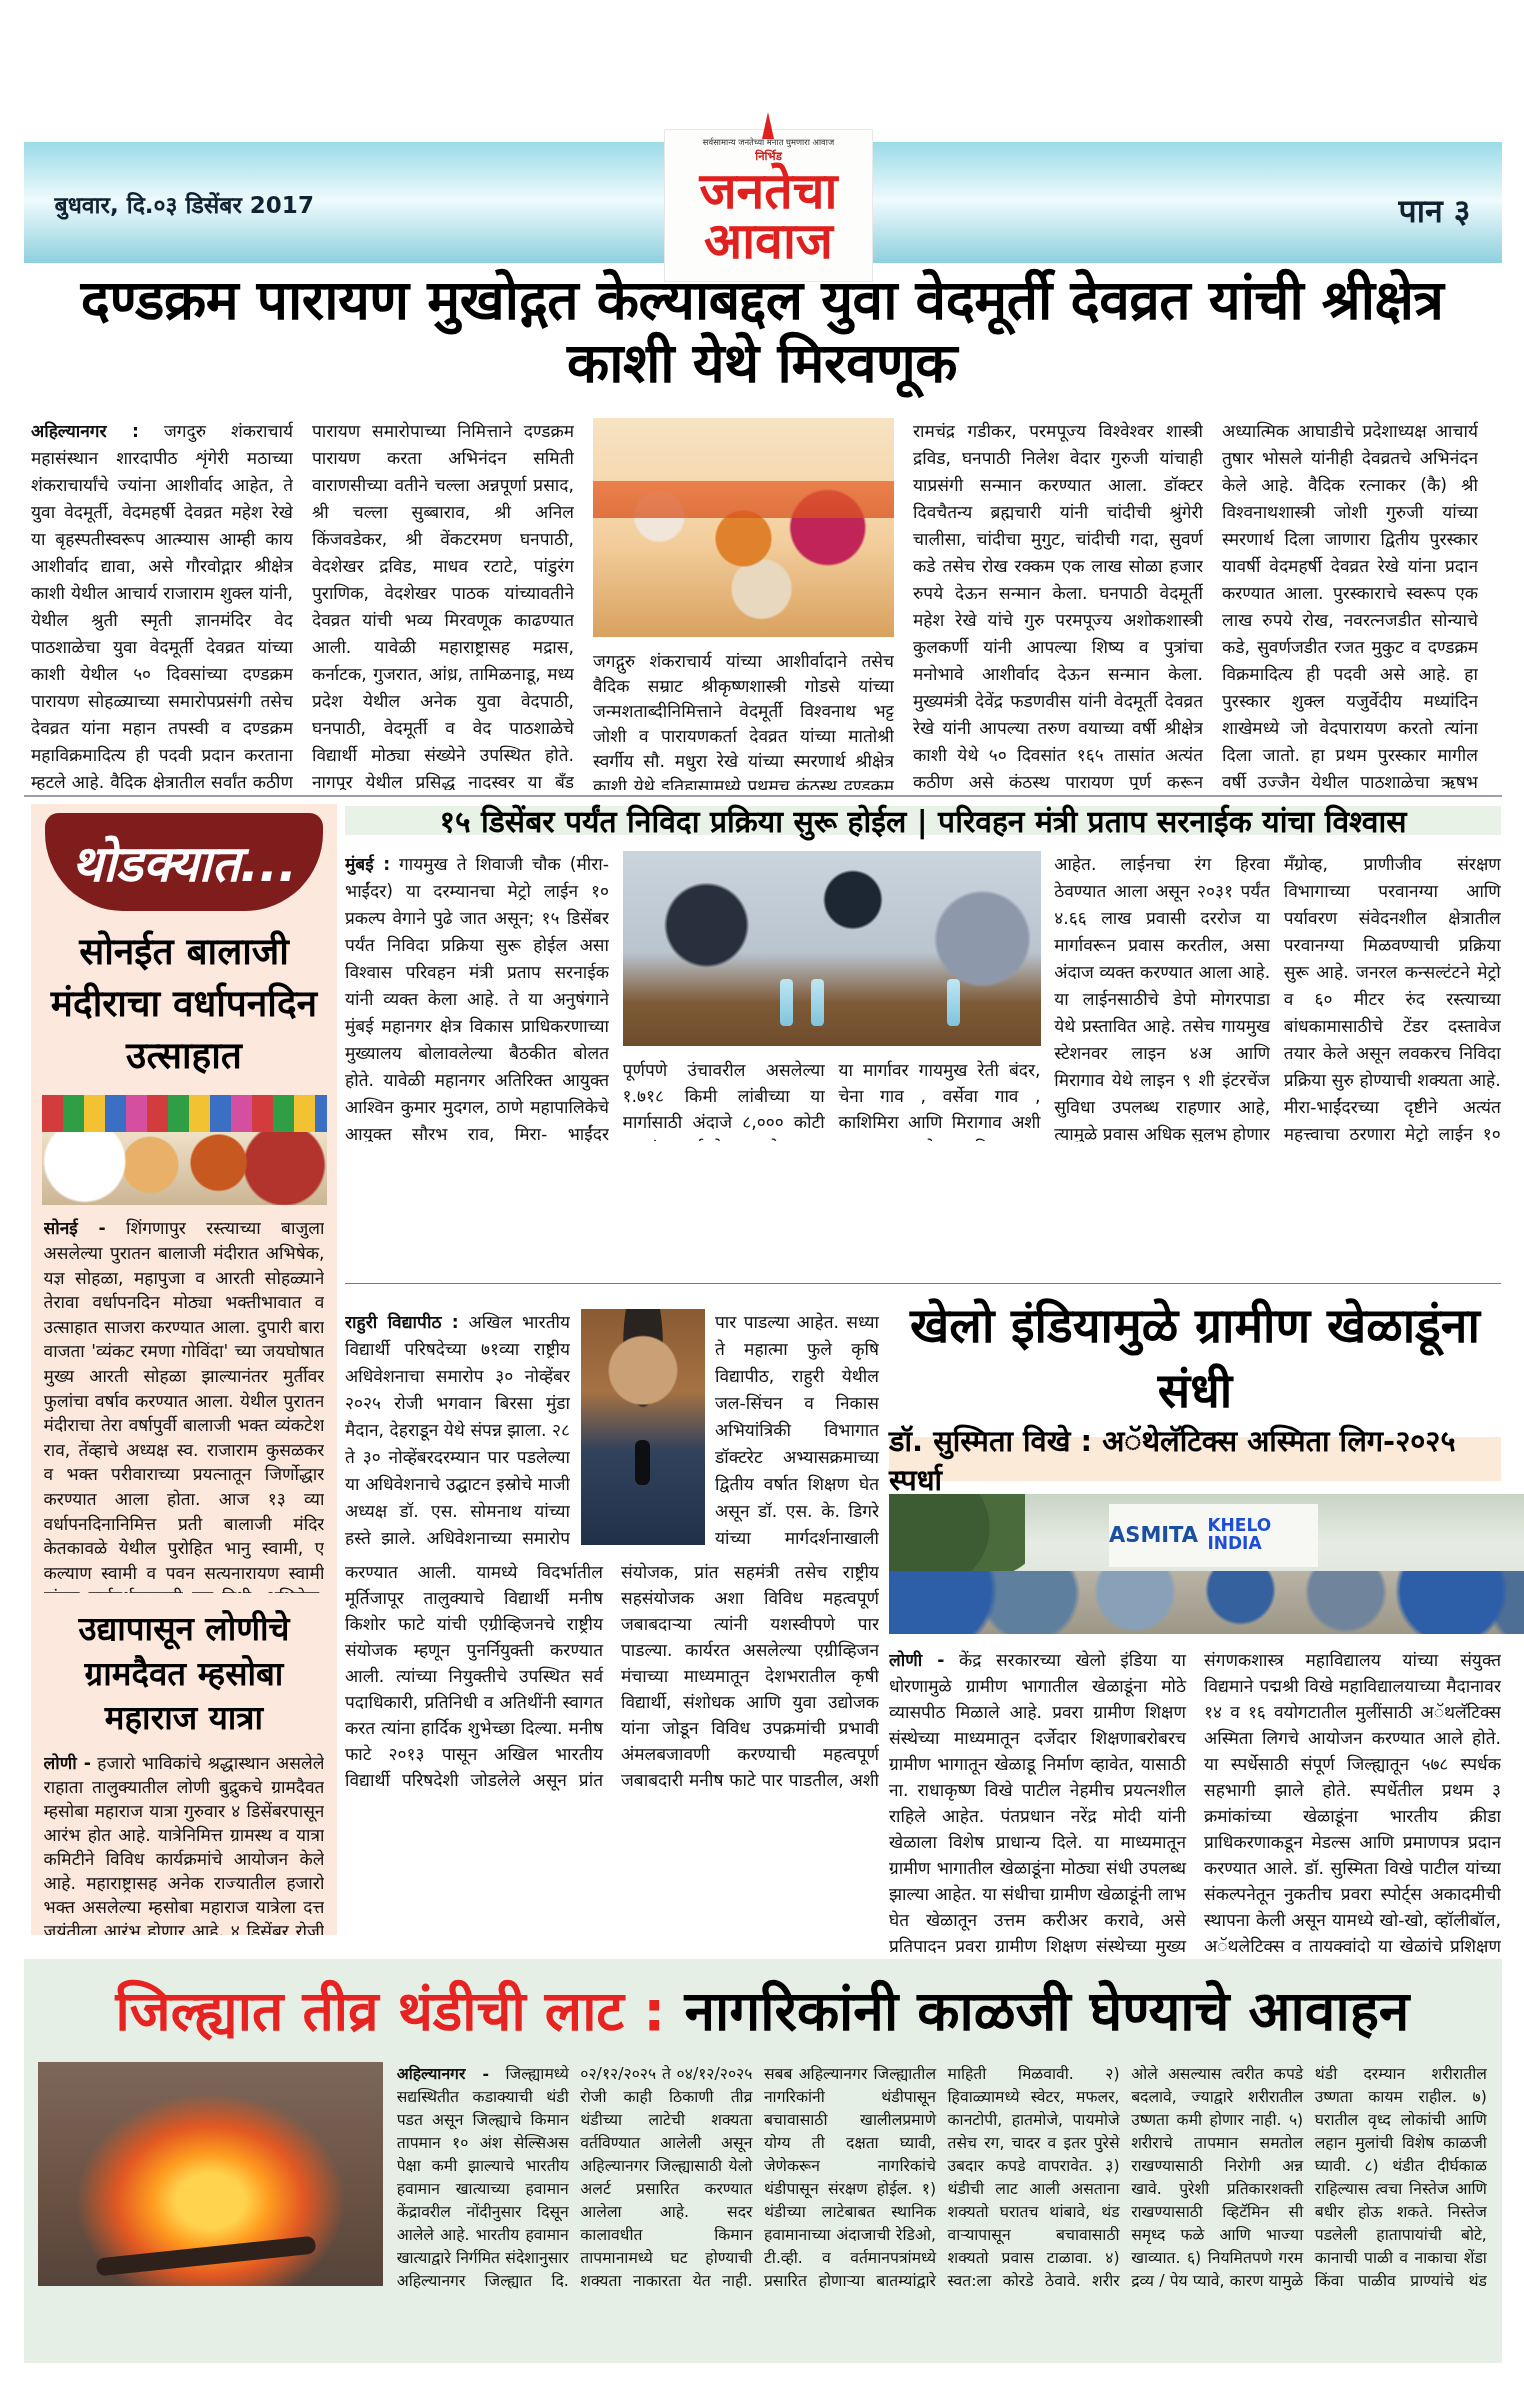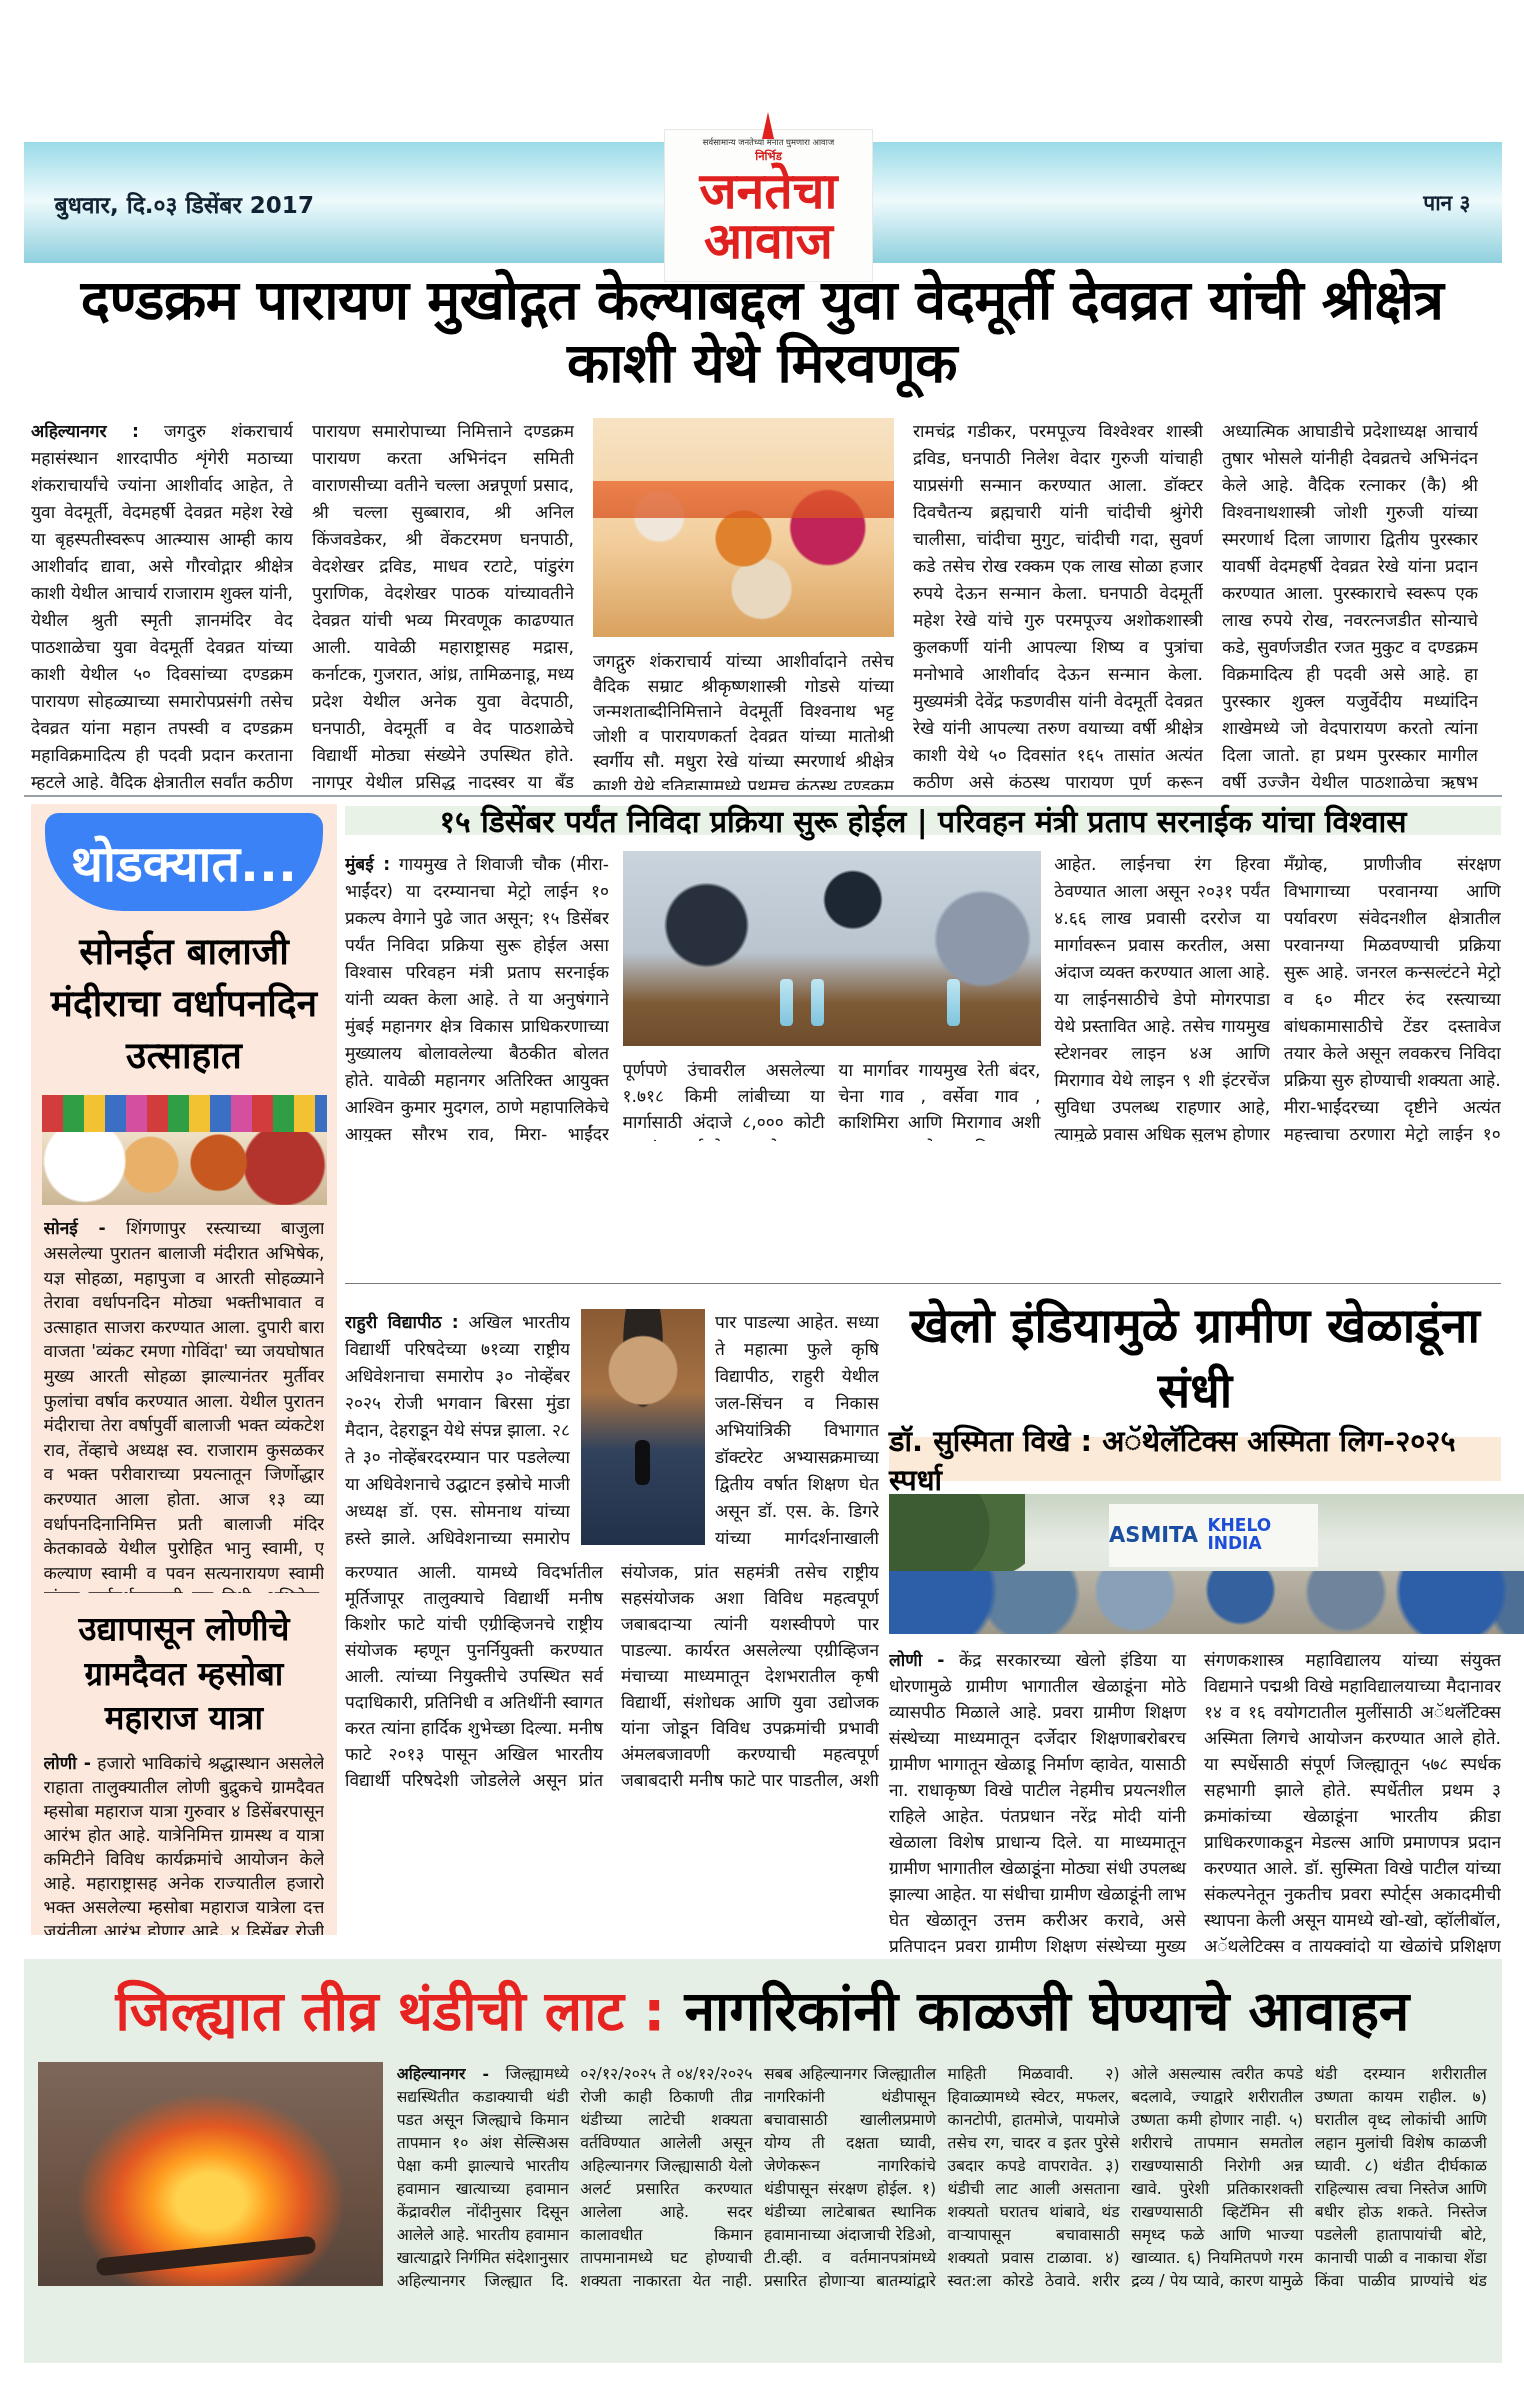--- a/index.html
+++ b/index.html
@@ -2,21 +2,21 @@
 <html style="font-size:8.4px"><head>
 <meta charset="utf-8">
 <style>
   html,body{margin:0;padding:0;background:#ffffff;}
   #paper{position:relative;width:1525px;height:2401px;background:#ffffff;overflow:hidden;
          font-family:"DejaVu Sans","Liberation Sans",sans-serif;color:#111;}
   
   .band{position:absolute;left:23.5px;top:142px;width:1478px;height:121px;
         background:linear-gradient(180deg,#9adbe8 0%,#eefafc 48%,#8fd0de 100%);}
   .band .date{position:absolute;left:31px;top:46px;font-size:23px;font-weight:bold;color:#123;}
-  .band .pageno{position:absolute;right:31px;top:46px;font-size:21px;font-weight:bold;color:#123;}
+  .band .pageno{position:absolute;right:31px;top:46px;font-size:32px;font-weight:bold;color:#123;}
   .logobox{position:absolute;left:665px;top:130px;width:207px;height:151px;background:#fdfdfb;
            box-shadow:0 0 0 1px #e8e8e8;text-align:center;z-index:3;}
   .logobox .tag{font-size:8.4px;color:#333;margin-top:7.3px;line-height:1.2;}
   .logobox .nir{font-size:11.5px;color:#d2201f;font-weight:bold;margin-top:1px;}
   .logobox .t1{display:block;font-size:50px;line-height:1.0;font-weight:800;color:#e0201e;margin-top:3.1px;}
   .logobox .flame{position:absolute;left:97px;top:-18px;width:0;height:0;border-left:6.3px solid transparent;
            border-right:6.3px solid transparent;border-bottom:27px solid #e0201e;}
   
   .lead-headline{position:absolute;left:31px;top:269px;width:1462px;text-align:center;
         font-size:55px;font-weight:800;letter-spacing:-0.5px;color:#000;line-height:1.15;}
@@ -30,22 +30,22 @@
       radial-gradient(circle at 50% 55%,#e0812c 0 14%,transparent 15%),
       radial-gradient(circle at 78% 50%,#c02458 0 14%,transparent 15%),
       radial-gradient(circle at 56% 78%,#e8d8bf 0 12%,transparent 13%),
       linear-gradient(180deg,#f7e3c3 0%,#f3cf9e 55%,#d9a15e 100%);}
   .ph-ceremony .bannerline{position:absolute;left:0;top:63px;width:100%;height:37px;
       background:linear-gradient(180deg,#e8632a,#d8531f);opacity:.75;}
   .lead-under{margin-top:12.6px;font-size:17.3px;line-height:25px;text-align:justify;overflow:hidden;}
   .rule{position:absolute;left:23.5px;width:1478px;height:1.6px;background:#9aa0a6;}
   
   .sidebar{position:absolute;left:31px;top:804px;width:306px;height:1131px;background:#fce8dc;overflow:hidden;}
-  .thoda{margin:9.4px 13.6px 0 13.6px;height:98px;background:#3b82f6;
-         border-radius:13.6px 13.6px 78px 78px;display:flex;align-items:center;justify-content:center;}
+  .thoda{margin:9.4px 13.6px 0 13.6px;height:98px;background:#7f1d1d;
+         border-radius:13.6px 13.6px 78px 78px;display:flex;align-items:center;justify-content:center;font-style:italic;}
   .thoda span{color:#fff;font-size:50px;font-weight:800;}
   .sb-h1{margin:14.6px 9.4px 0 9.4px;text-align:center;font-size:37px;line-height:1.4;font-weight:800;color:#000;}
   .ph-temple{margin:13.6px auto 0 auto;width:285px;height:110px;background:
       repeating-linear-gradient(90deg,#d23c3c 0 21px,#2f9e44 21px 42px,#f2c233 42px 63px,#3b6fc4 63px 84px,#d44fa0 84px 105px),
       linear-gradient(180deg,#e9e2d2,#e9e2d2);background-size:100% 37px,100% 100%;background-repeat:no-repeat;}
   .ph-temple .crowd{position:absolute;left:0;top:37px;width:100%;height:73px;
       background:radial-gradient(circle at 15% 40%,#fff 0 16%,transparent 17%),
                  radial-gradient(circle at 38% 45%,#e8b069 0 15%,transparent 16%),
                  radial-gradient(circle at 62% 42%,#c7581f 0 15%,transparent 16%),
                  radial-gradient(circle at 85% 45%,#b3342c 0 16%,transparent 17%),

